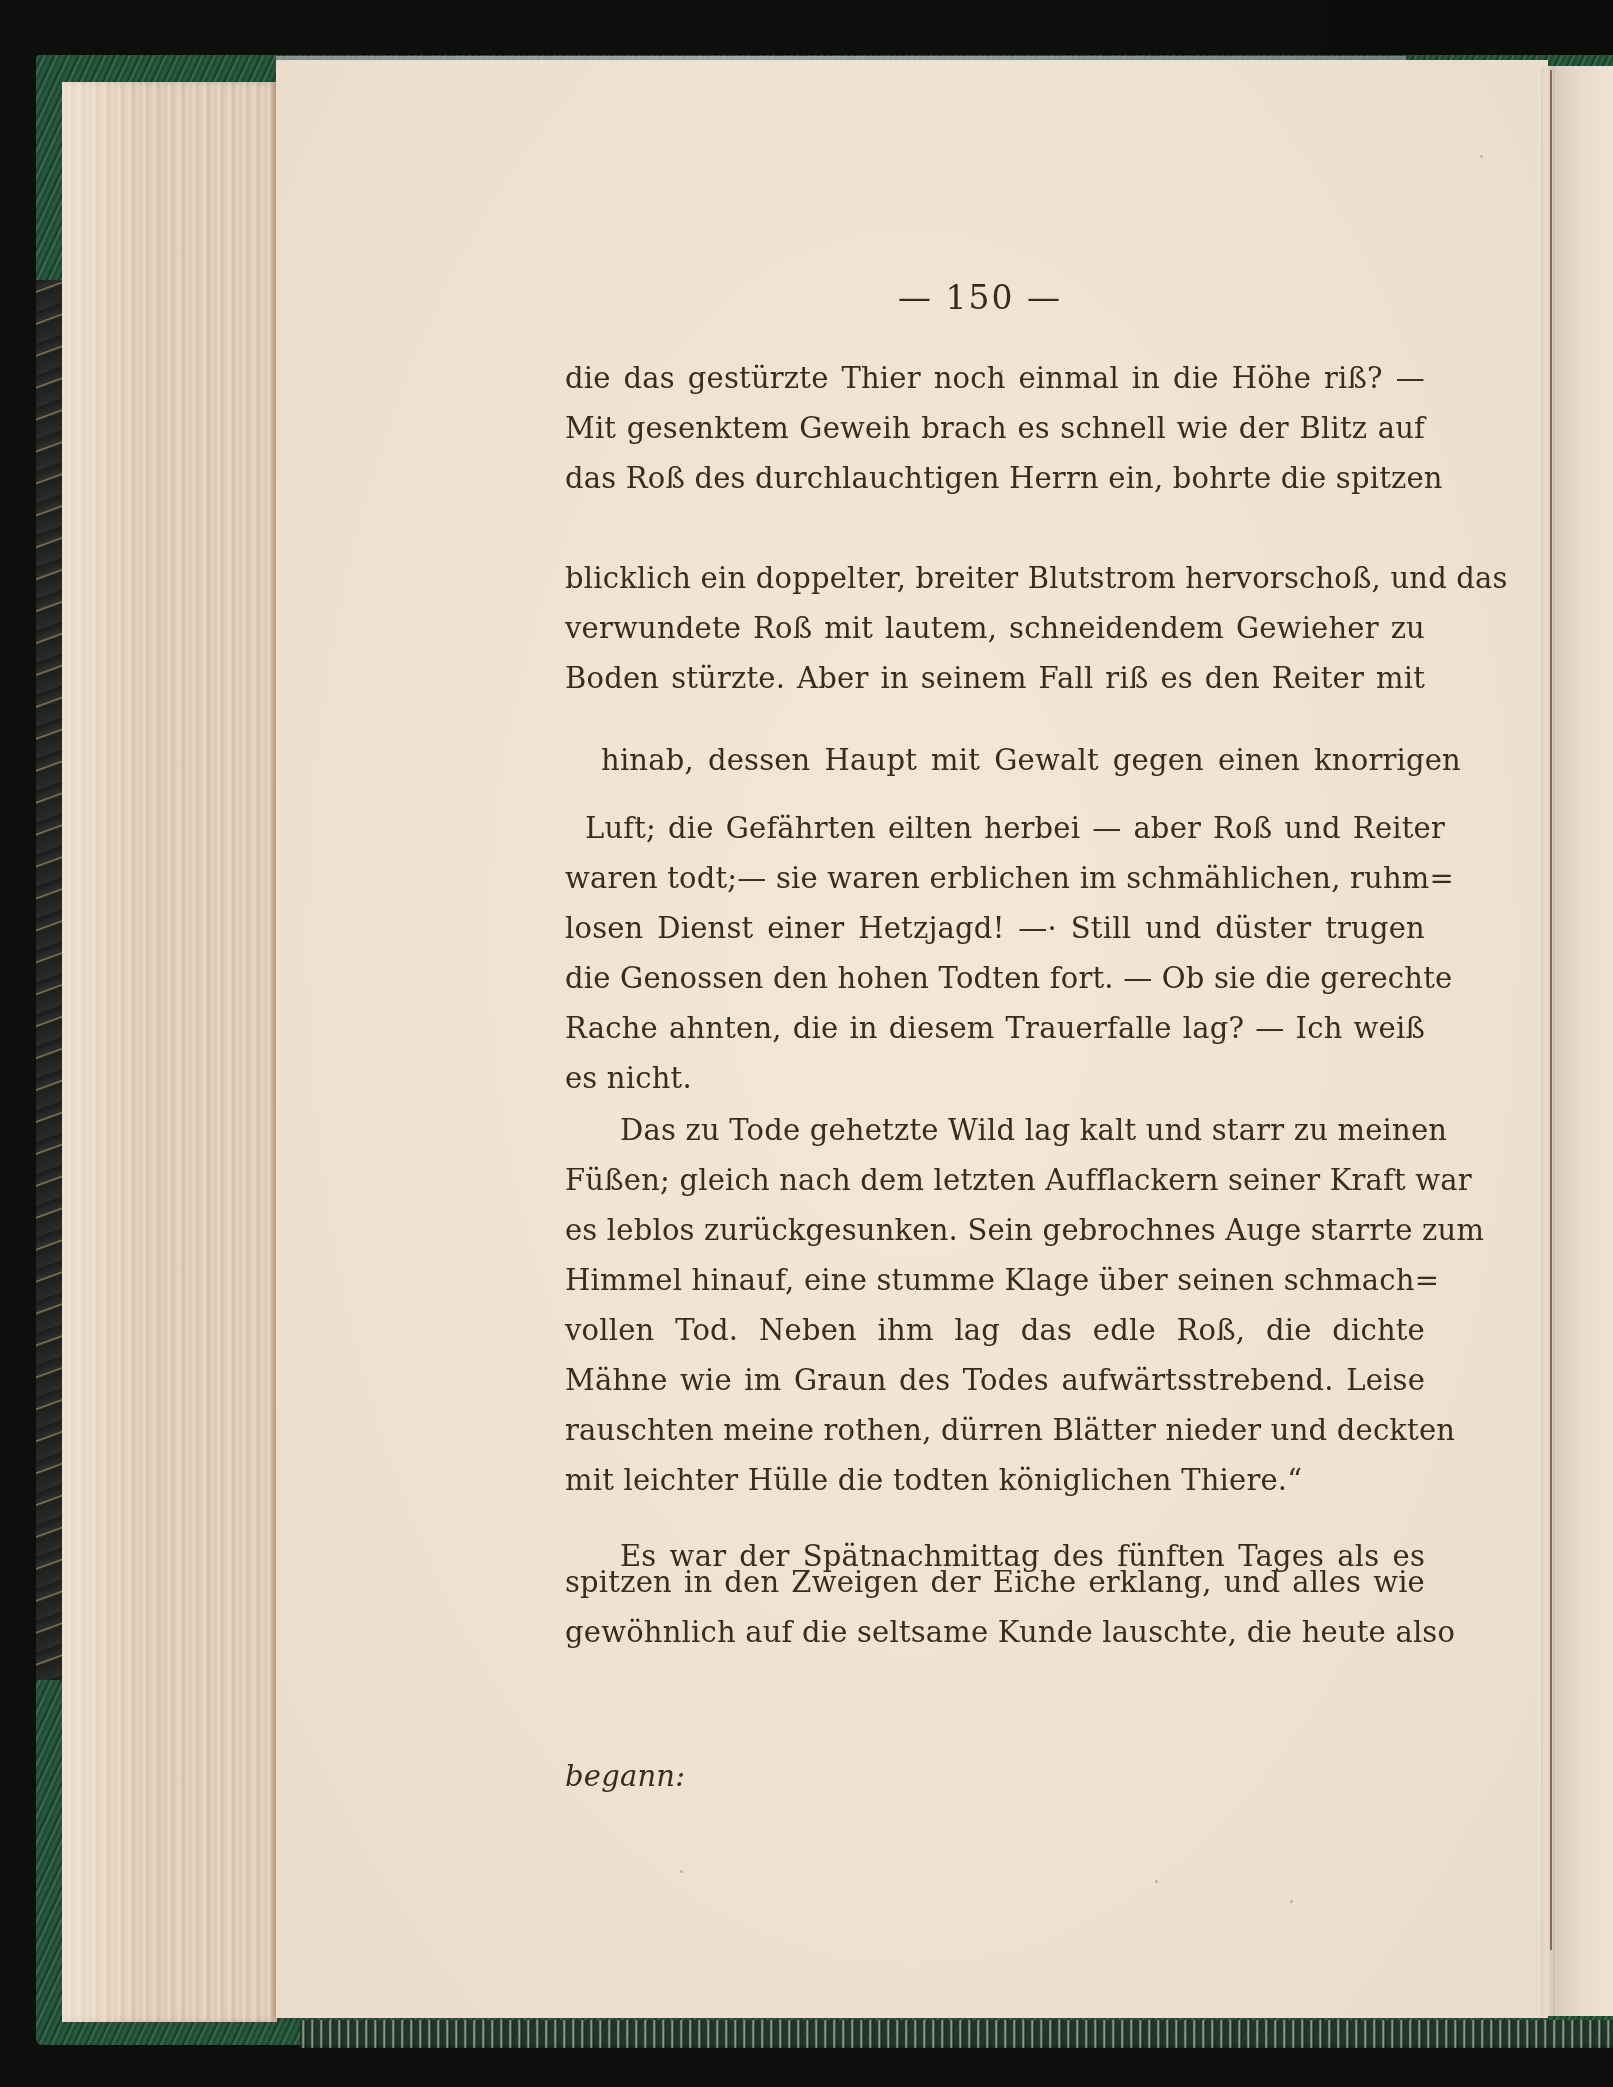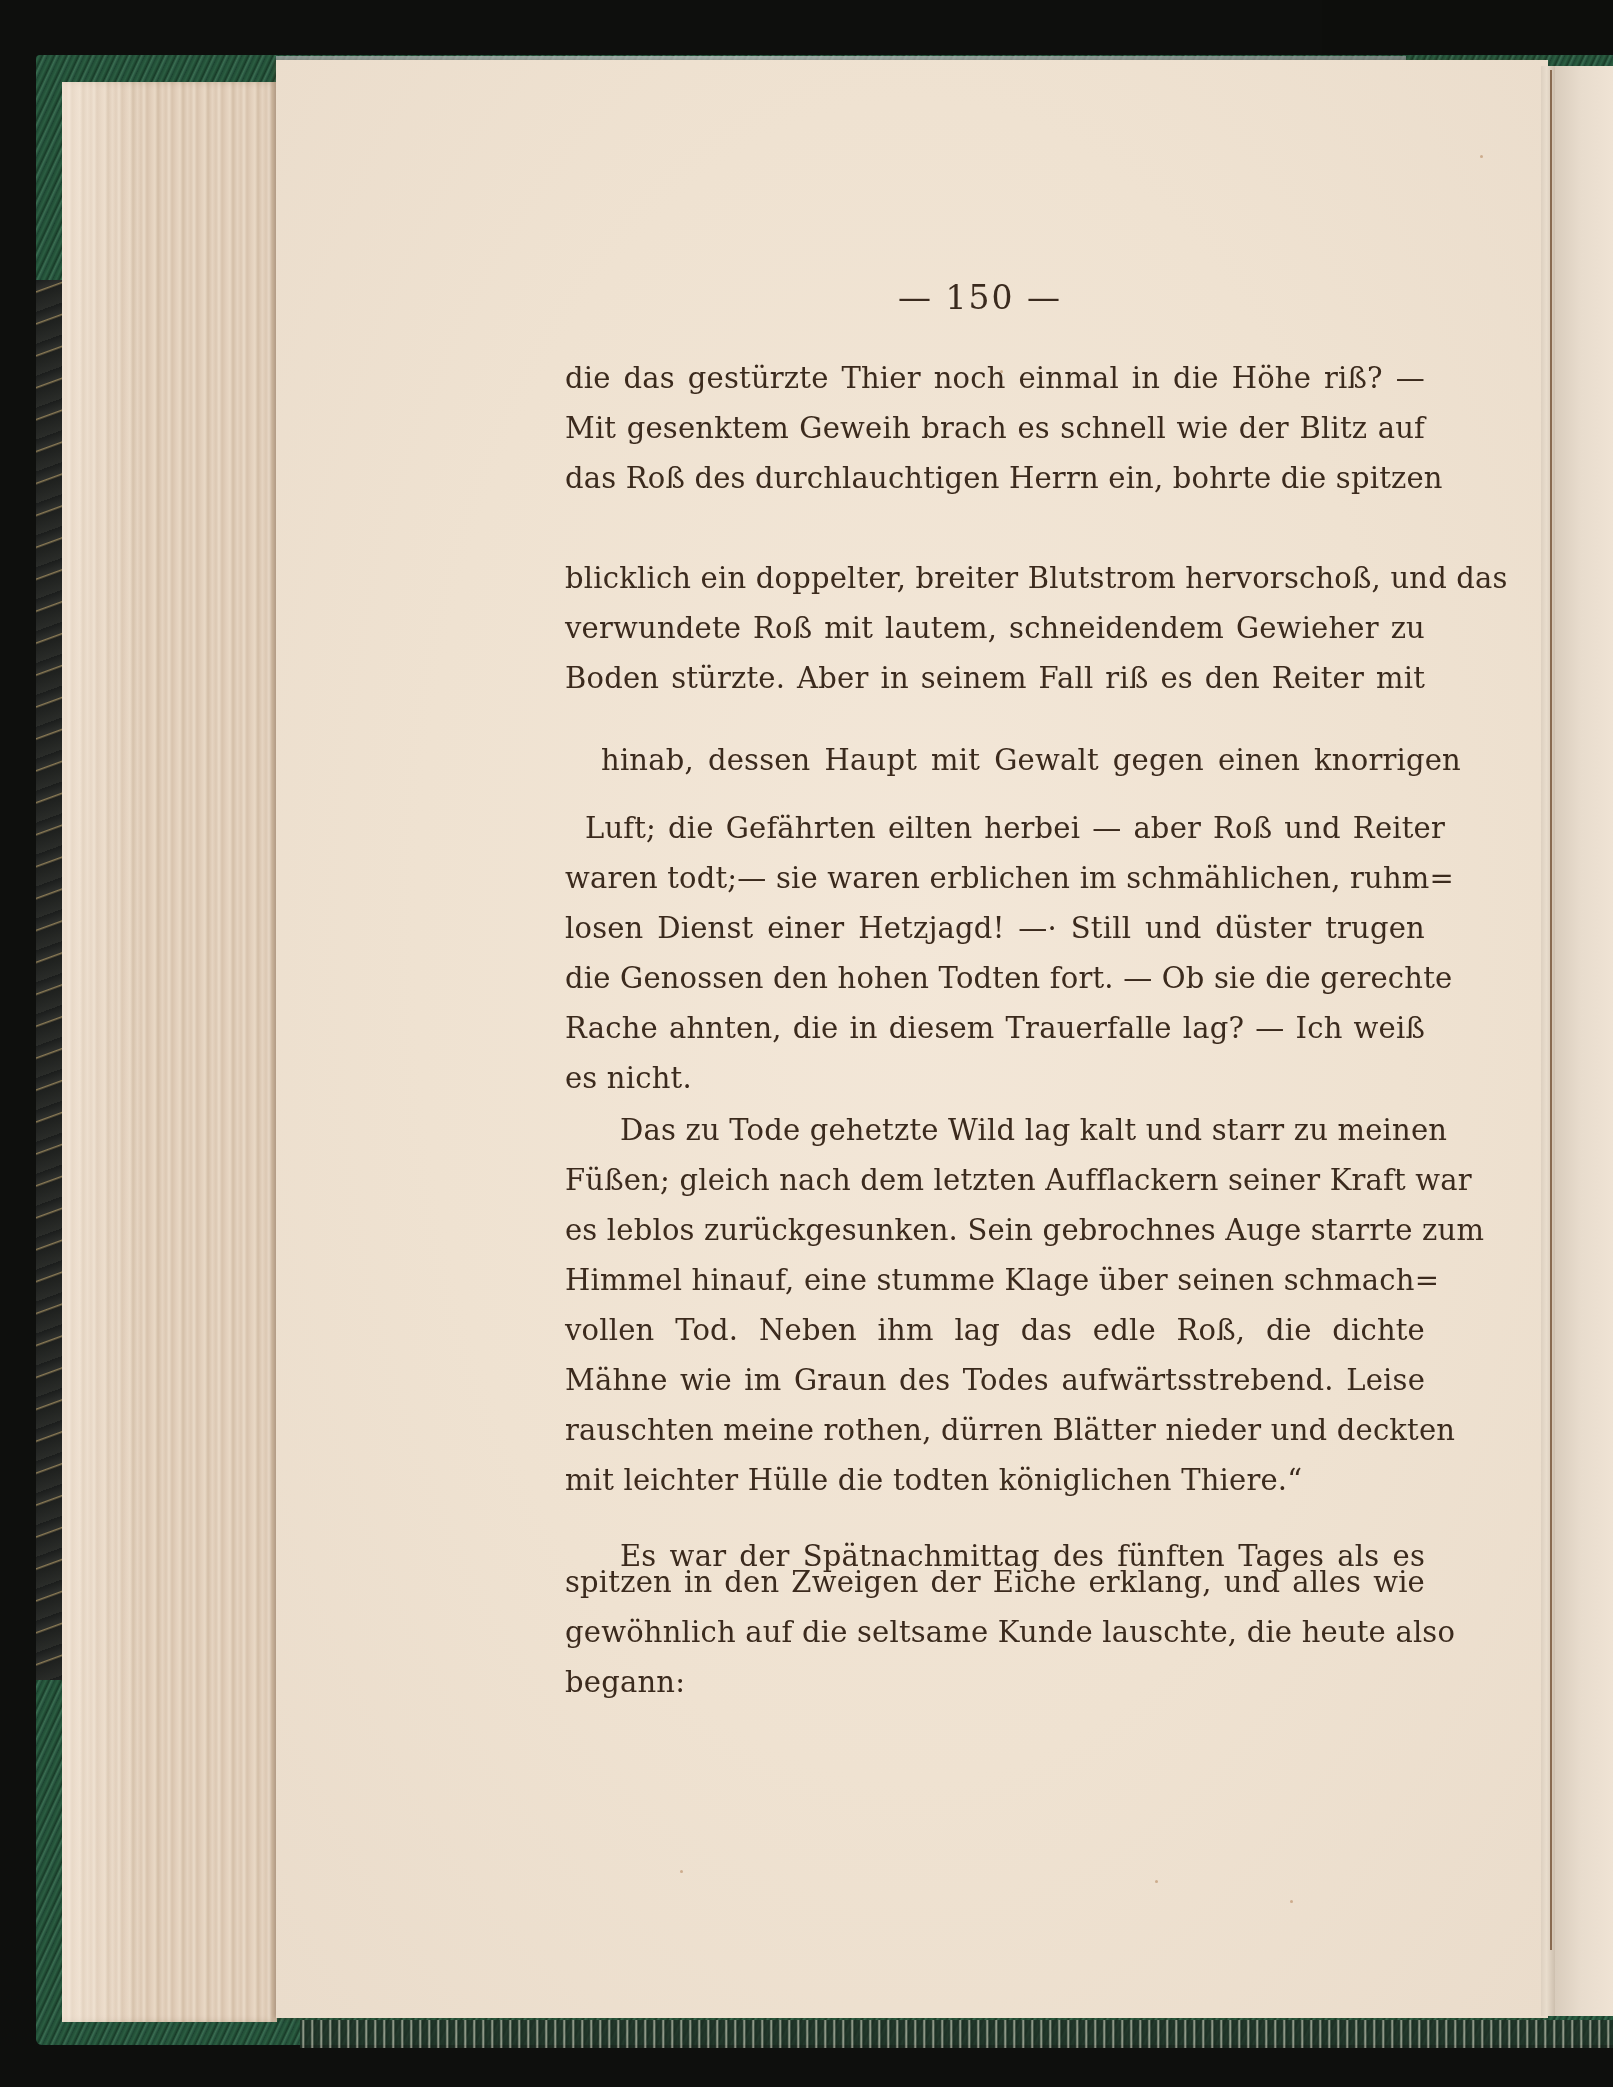--- a/index.html
+++ b/index.html
@@ -208,14 +208,14 @@
   <div class="line" style="top:1210px;">es leblos zurückgesunken. Sein gebrochnes Auge starrte zum</div>
   <div class="line" style="top:1260px;">Himmel hinauf, eine stumme Klage über seinen schmach=</div>
   <div class="line" style="top:1310px;">vollen Tod. Neben ihm lag das edle Roß, die dichte</div>
   <div class="line" style="top:1360px;">Mähne wie im Graun des Todes aufwärtsstrebend. Leise</div>
   <div class="line" style="top:1410px;">rauschten meine rothen, dürren Blätter nieder und deckten</div>
   <div class="line last" style="top:1460px;">mit leichter Hülle die todten königlichen Thiere.“</div>
 
   <div class="line indent" style="top:1536px;">Es war der Spätnachmittag des fünften Tages als es</div>
   <div class="line" style="top:1562px;">spitzen in den Zweigen der Eiche erklang, und alles wie</div>
   <div class="line" style="top:1612px;">gewöhnlich auf die seltsame Kunde lauschte, die heute also</div>
-  <div class="line last" style="top:1662px;">begann:</div>
+  <div class="line last" style="top:1756px;font-style:italic;">begann:</div>
 </div>
 
 </body></html>

